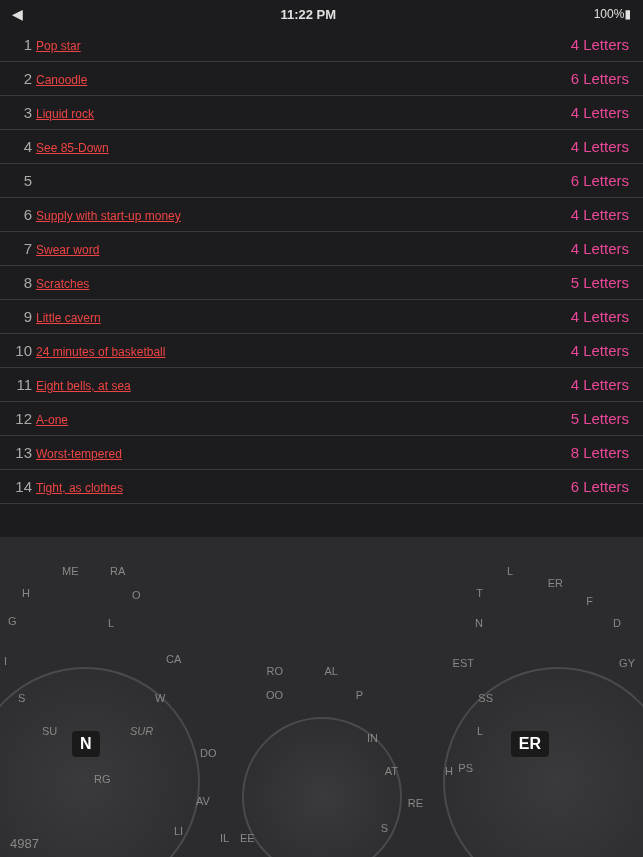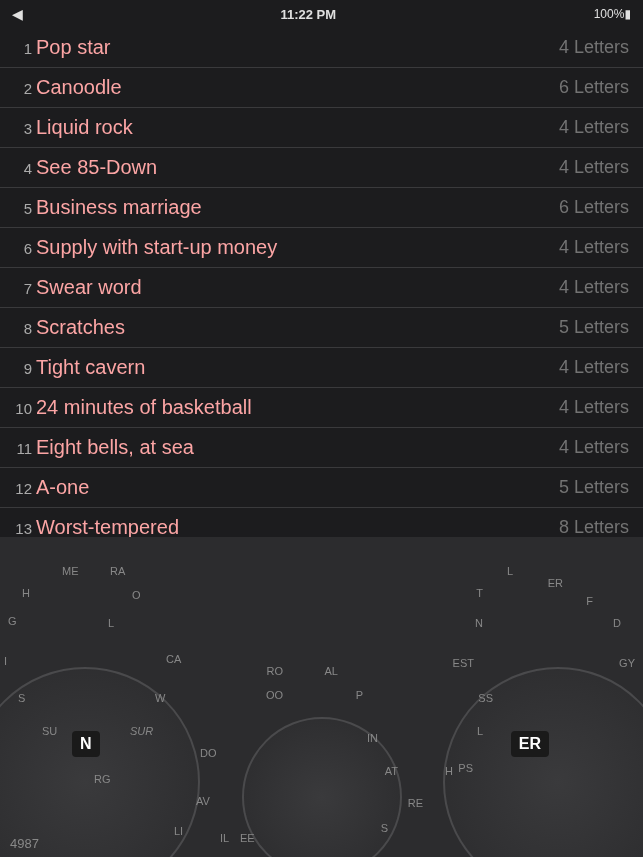--- a/index.html
+++ b/index.html
@@ -57,26 +57,27 @@
       align-items: baseline;
       gap: 4px;
     }
     .clue-number {
       font-size: 15px;
       color: #aaaaaa;
       min-width: 22px;
       text-align: right;
     }
     .clue-text {
-      font-size: 20px;
-      color: #fca5a5;
+      font-size: 12px;
+      color: #ef4444;
+      text-decoration: underline;
     }
     .clue-letters {
-      font-size: 18px;
-      color: #737373;
+      font-size: 15px;
+      color: #ec4899;
     }
     
     #wheel-area {
       position: absolute;
       bottom: 0;
       left: 0;
       width: 100%;
       height: 320px;
       background-color: #2c2c2e;
       overflow: hidden;
@@ -151,21 +152,20 @@
     <div class="clue-row">
       <div class="clue-left">
         <span class="clue-number">4</span>
         <span class="clue-text">See 85-Down</span>
       </div>
       <span class="clue-letters">4 Letters</span>
     </div>
     <div class="clue-row">
       <div class="clue-left">
         <span class="clue-number">5</span>
-        <span class="clue-text">Business marriage</span>
       </div>
       <span class="clue-letters">6 Letters</span>
     </div>
     <div class="clue-row">
       <div class="clue-left">
         <span class="clue-number">6</span>
         <span class="clue-text">Supply with start-up money</span>
       </div>
       <span class="clue-letters">4 Letters</span>
     </div>
@@ -179,21 +179,21 @@
     <div class="clue-row">
       <div class="clue-left">
         <span class="clue-number">8</span>
         <span class="clue-text">Scratches</span>
       </div>
       <span class="clue-letters">5 Letters</span>
     </div>
     <div class="clue-row">
       <div class="clue-left">
         <span class="clue-number">9</span>
-        <span class="clue-text">Tight cavern</span>
+        <span class="clue-text">Little cavern</span>
       </div>
       <span class="clue-letters">4 Letters</span>
     </div>
     <div class="clue-row">
       <div class="clue-left">
         <span class="clue-number">10</span>
         <span class="clue-text">24 minutes of basketball</span>
       </div>
       <span class="clue-letters">4 Letters</span>
     </div>
@@ -212,20 +212,24 @@
       <span class="clue-letters">5 Letters</span>
     </div>
     <div class="clue-row">
       <div class="clue-left">
         <span class="clue-number">13</span>
         <span class="clue-text">Worst-tempered</span>
       </div>
       <span class="clue-letters">8 Letters</span>
     </div>
     <div class="clue-row">
+      <div class="clue-left">
+        <span class="clue-number">14</span>
+        <span class="clue-text">Tight, as clothes</span>
+      </div>
       <span class="clue-letters">6 Letters</span>
     </div>
   </div>
 
 <div id="wheel-area">
 
   <div class="wheel" style="width:230px;height:230px;left:-30px;bottom:-40px;"></div>
 
   <div class="wheel" style="width:230px;height:230px;right:-30px;bottom:-40px;"></div>
 

